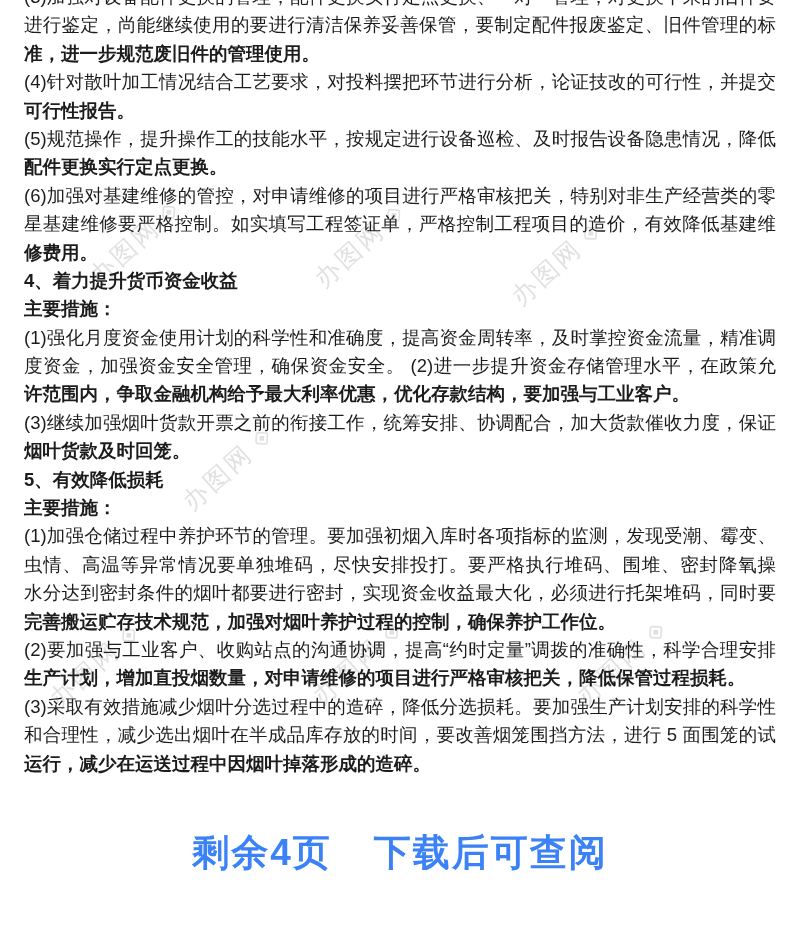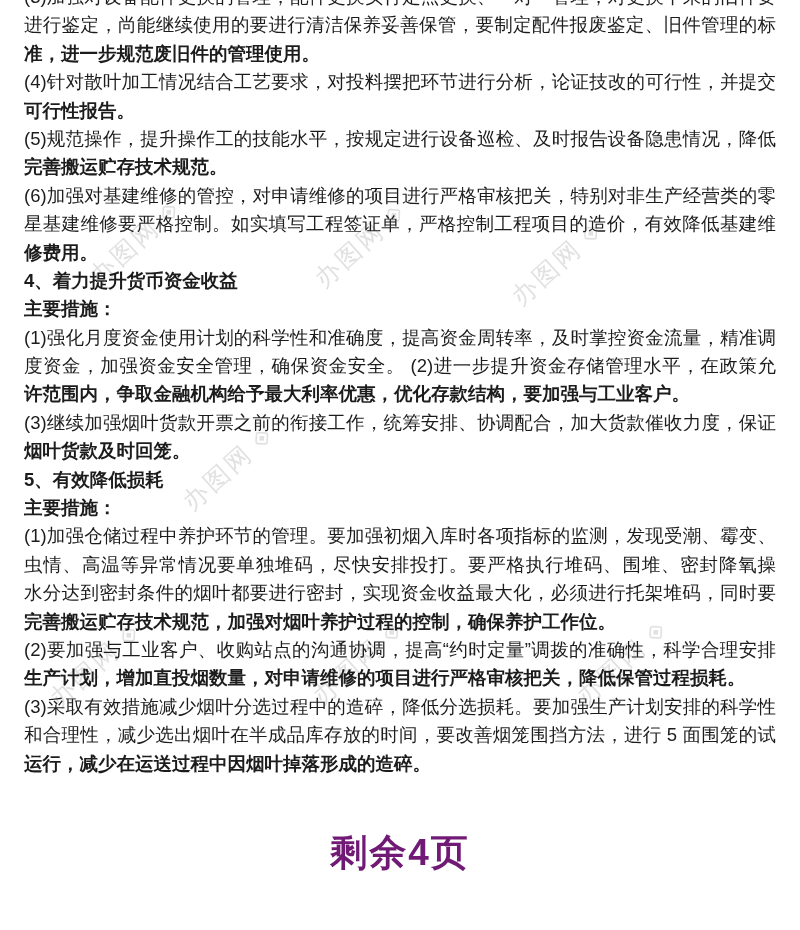--- a/index.html
+++ b/index.html
@@ -42,21 +42,21 @@
   }
   .line.para-end {
     text-align-last: left;
     font-weight: bold;
   }
   
   .footer {
     position: absolute; left: 0; right: 0; top: 828px;
     display: flex; justify-content: center; align-items: center;
     gap: 42px;
-    color: #701a75;
+    color: #3b82f6;
     font-size: 37px; font-weight: bold;
     letter-spacing: 2px;
     z-index: 2;
   }
 </style>
 </head>
 <body>
 
 <div class="doc-page">
   <div class="wm-layer" id="wm-layer">
@@ -110,21 +110,21 @@
         </svg>
       </div>
     </div>
   <div class="content" id="content">
       <div class="line">(3)加强对设备配件更换的管理，配件更换实行定点更换、一对一管理，对更换下来的旧件要</div>
       <div class="line">进行鉴定，尚能继续使用的要进行清洁保养妥善保管，要制定配件报废鉴定、旧件管理的标</div>
       <div class="line para-end">准，进一步规范废旧件的管理使用。</div>
       <div class="line">(4)针对散叶加工情况结合工艺要求，对投料摆把环节进行分析，论证技改的可行性，并提交</div>
       <div class="line para-end">可行性报告。</div>
       <div class="line">(5)规范操作，提升操作工的技能水平，按规定进行设备巡检、及时报告设备隐患情况，降低</div>
-      <div class="line para-end">完善搬运贮存技术规范。</div>
+      <div class="line para-end">配件更换实行定点更换。</div>
       <div class="line">(6)加强对基建维修的管控，对申请维修的项目进行严格审核把关，特别对非生产经营类的零</div>
       <div class="line">星基建维修要严格控制。如实填写工程签证单，严格控制工程项目的造价，有效降低基建维</div>
       <div class="line para-end">修费用。</div>
       <div class="line para-end">4、着力提升货币资金收益</div>
       <div class="line para-end">主要措施：</div>
       <div class="line">(1)强化月度资金使用计划的科学性和准确度，提高资金周转率，及时掌控资金流量，精准调</div>
       <div class="line">度资金，加强资金安全管理，确保资金安全。 (2)进一步提升资金存储管理水平，在政策允</div>
       <div class="line para-end">许范围内，争取金融机构给予最大利率优惠，优化存款结构，要加强与工业客户。</div>
       <div class="line">(3)继续加强烟叶货款开票之前的衔接工作，统筹安排、协调配合，加大货款催收力度，保证</div>
       <div class="line para-end">烟叶货款及时回笼。</div>
@@ -135,14 +135,15 @@
       <div class="line">水分达到密封条件的烟叶都要进行密封，实现资金收益最大化，必须进行托架堆码，同时要</div>
       <div class="line para-end">完善搬运贮存技术规范，加强对烟叶养护过程的控制，确保养护工作位。</div>
       <div class="line">(2)要加强与工业客户、收购站点的沟通协调，提高“约时定量”调拨的准确性，科学合理安排</div>
       <div class="line para-end">生产计划，增加直投烟数量，对申请维修的项目进行严格审核把关，降低保管过程损耗。</div>
       <div class="line">(3)采取有效措施减少烟叶分选过程中的造碎，降低分选损耗。要加强生产计划安排的科学性</div>
       <div class="line">和合理性，减少选出烟叶在半成品库存放的时间，要改善烟笼围挡方法，进行 5 面围笼的试</div>
       <div class="line para-end">运行，减少在运送过程中因烟叶掉落形成的造碎。</div>
     </div>
   <div class="footer">
     <span>剩余4页</span>
+    <span>下载后可查阅</span>
   </div>
 </div>
 
 </body></html>

